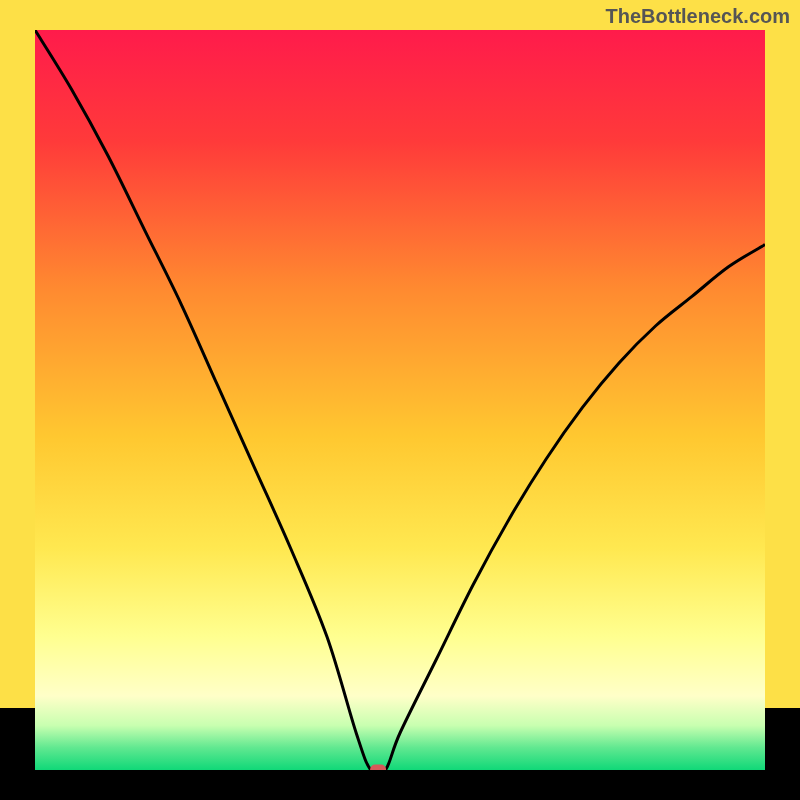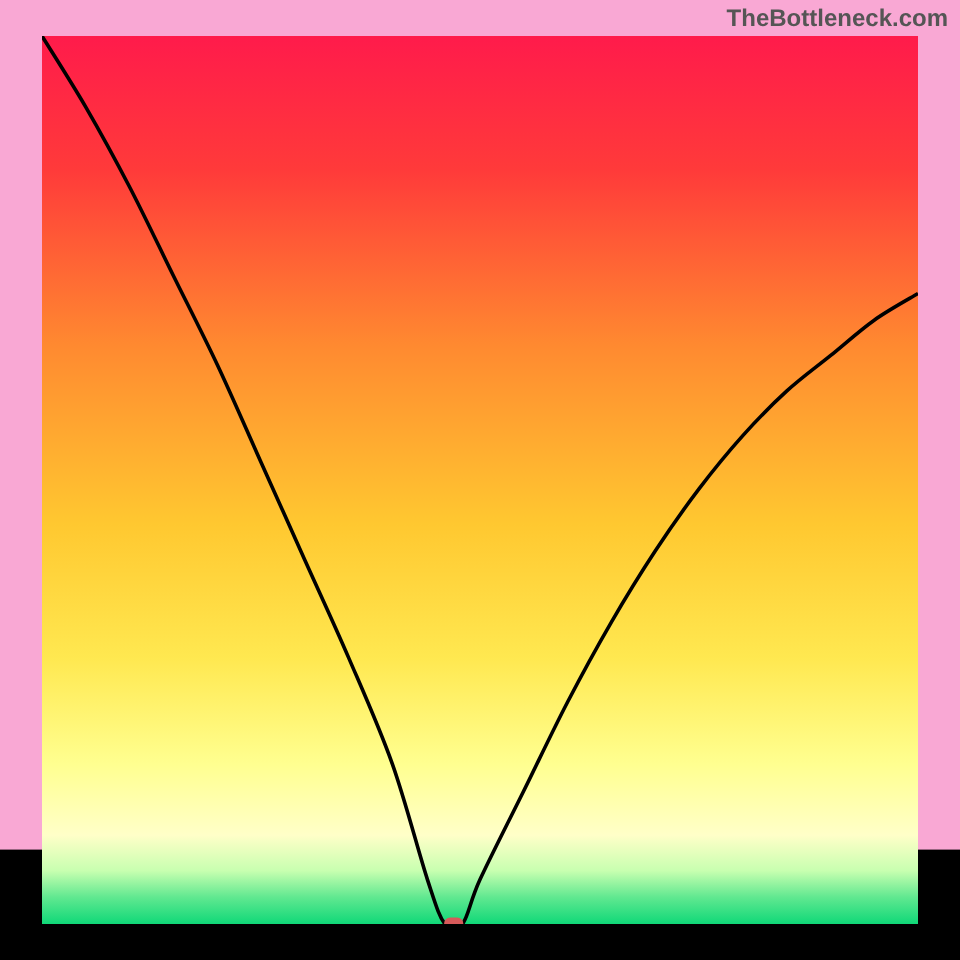--- a/index.html
+++ b/index.html
@@ -6,21 +6,21 @@
       margin: 0;
       padding: 0;
       width: 800px;
       height: 800px;
       font-family: Arial, sans-serif;
       background: #000;
     }
     .container {
       width: 800px;
       height: 708px;
-      background: #f9a8d4;
+      background: #fde047;
       position: relative;
     }
     .watermark {
       position: absolute;
       top: 5px;
       right: 10px;
       color: #555;
       font-size: 20px;
       font-weight: bold;
       z-index: 10;

